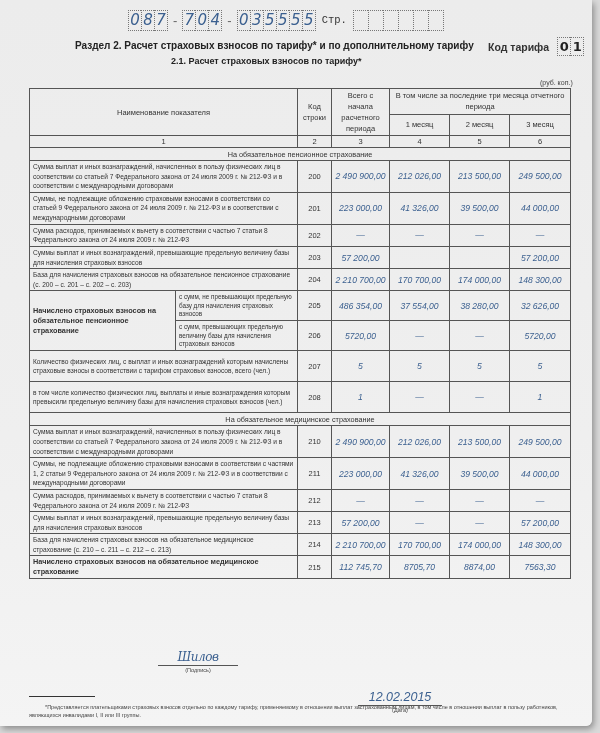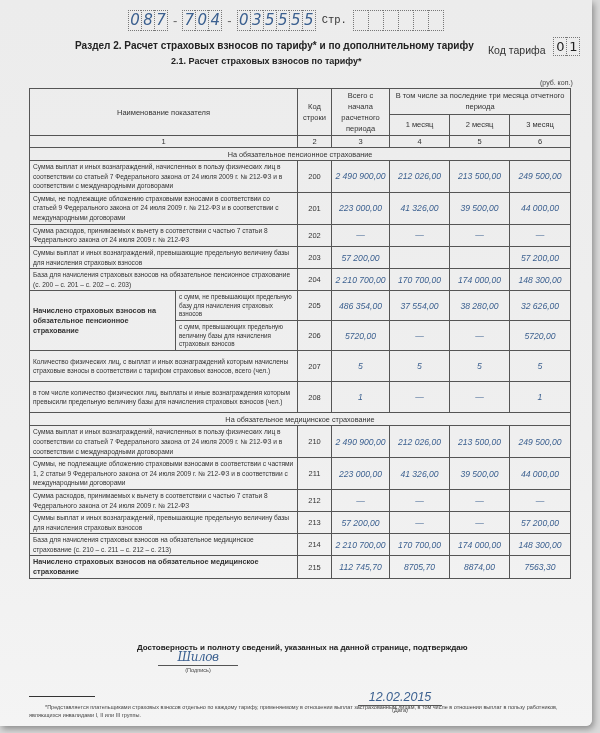--- a/index.html
+++ b/index.html
@@ -30,21 +30,21 @@
   }
   .cells .cell:last-child { border-right: 1px dotted #777; }
   .dash { margin: 0 5px; color: #666; font-size: 13px; }
   .str-lbl { margin: 0 6px 0 6px; font-family: Liberation Mono, monospace; }
   .cell.empty { width: 14px; }
 
   .section-title {
     position: absolute; top: 40px; left: 75px; font-size: 10px; font-weight: bold; color: #222;
   }
   .tariff {
-    position: absolute; top: 37px; left: 488px; display: flex; align-items: flex-end; font-size: 10.5px; color: #333;
+    position: absolute; top: 37px; left: 488px; display: flex; align-items: center; font-size: 10.5px; color: #333; font-weight: bold;
   }
   .tariff .lbl { margin-right: 8px; }
   .tariff .cell { color: #222; font-style: normal; font-size: 13px; height: 17px; }
   .subsection-title {
     position: absolute; top: 56px; left: 162px; font-size: 9px; font-weight: bold; color: #222; margin-left: 9px;
   }
   .units {
     position: absolute; top: 79px; left: 540px; font-size: 7px; color: #444;
   }
 
@@ -289,21 +289,20 @@
       <td colspan="2" class="bold lbl-text">Начислено страховых взносов на обязательное медицинское страхование</td>
       <td class="c-code">215</td>
       <td class="c-num">112 745,70</td>
       <td class="c-num">8705,70</td>
       <td class="c-num">8874,00</td>
       <td class="c-num">7563,30</td>
     </tr>
   </tbody>
     </table>
 
-  <div class="confirm">Достоверность и полноту сведений, указанных на данной странице, подтверждаю</div>
   <div class="sig-area">
     <div class="sig-value">Шилов</div>
     <div class="sig-line"></div>
     <div class="sig-cap">(Подпись)</div>
   </div>
   <div class="date-area">
     <div class="date-value">12.02.2015</div>
     <div class="sig-line"></div>
     <div class="sig-cap">(Дата)</div>
   </div>

